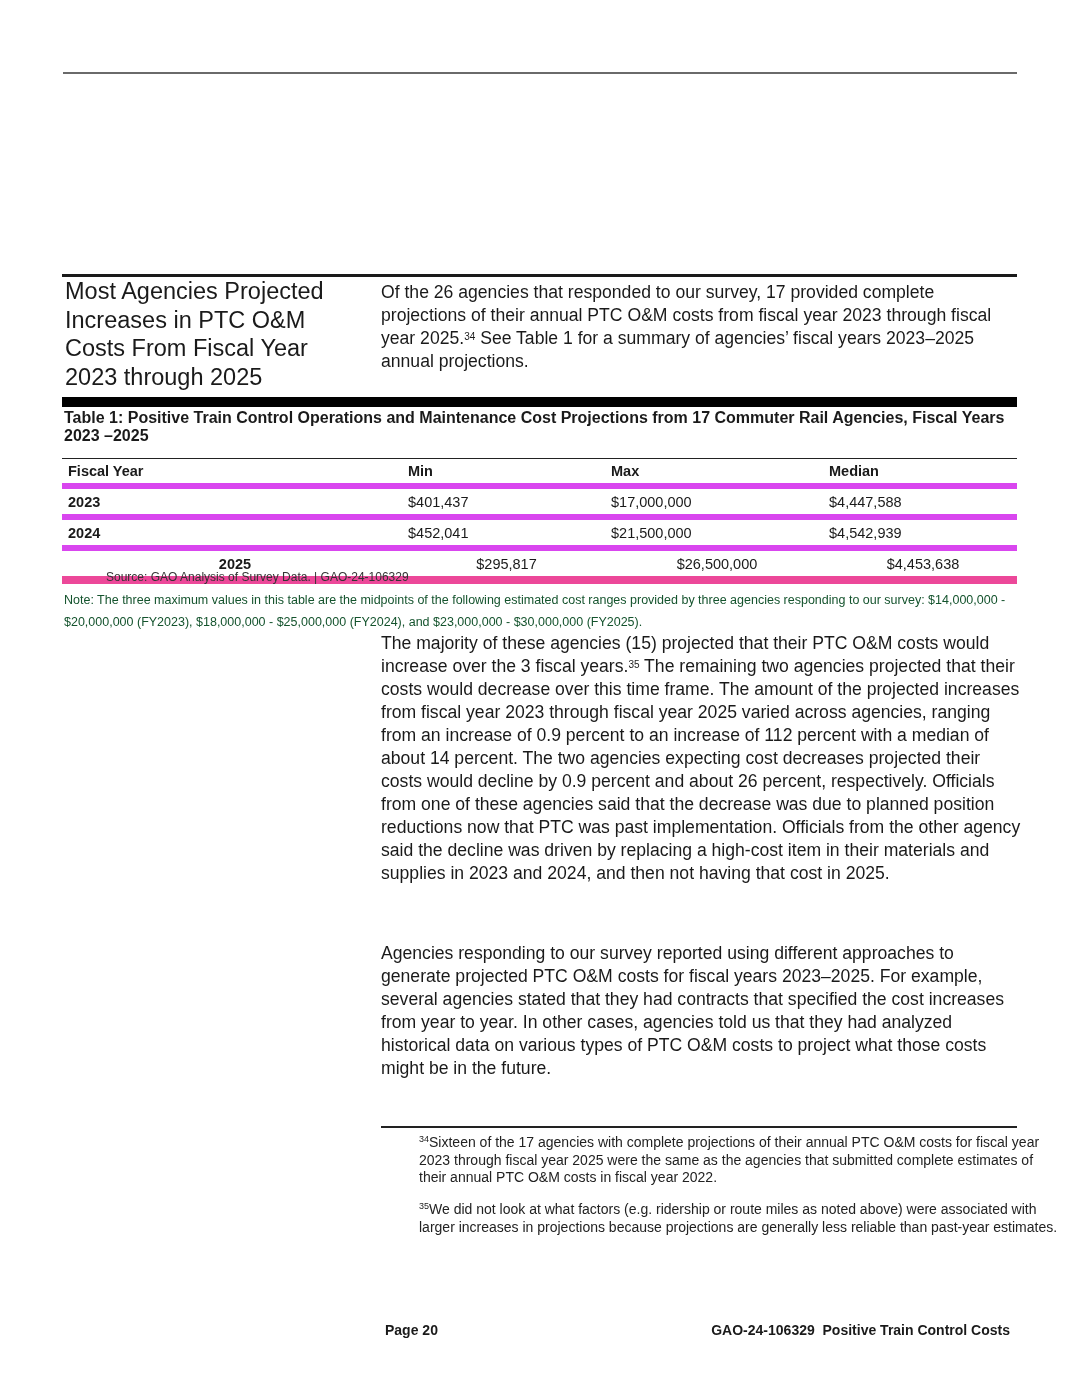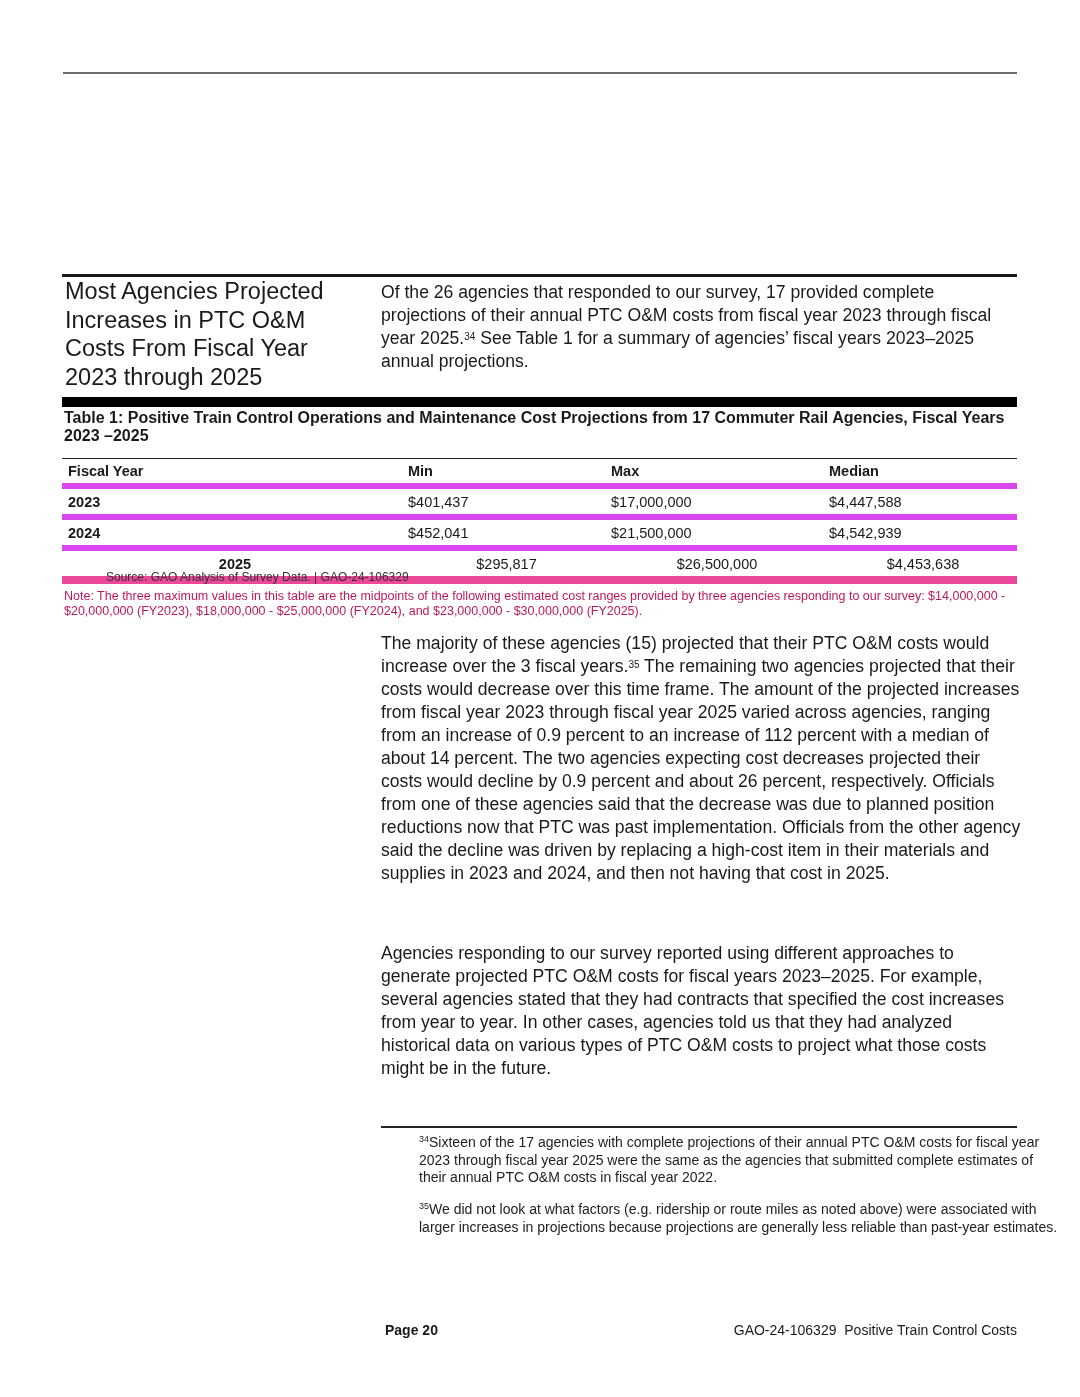--- a/index.html
+++ b/index.html
@@ -14,31 +14,31 @@
   .table-title { left:64px; top:409px; width:950px; font-size:16px; line-height:18px; font-weight:bold; }
   .table-wrap { left:62px; top:458px; width:955px; }
   table { border-collapse:collapse; width:100%; font-size:14.5px; }
   th, td { text-align:left; padding:0 0 0 6px; height:25px; }
   thead th { border-top:1.5px solid #222; border-bottom:6px solid #d946ef; font-weight:bold; height:24px; }
   tbody td { border-bottom:6px solid #d946ef; }
   tbody tr:last-child td { border-bottom:8px solid #ec4899;text-align:center; }
   td.year { font-weight:bold; }
   .col1 { width:334px; } .col2 { width:197px; } .col3 { width:212px; }
   .source { left:64px; top:570px; font-size:12px; color:#333;margin-left:42px; }
-  .note { left:64px; top:589px; width:950px; font-size:12.5px; line-height:15px; color:#be185d; }
+  .note { left:64px; top:589px; width:950px; font-size:12.5px; line-height:22px; color:#14532d; }
   .body-text { left:381px; width:645px; font-size:17.6px; line-height:23px; }
   .p1 { top:632px; }
   .p2 { top:942px; }
   .fn-rule { left:381px; top:1126px; width:636px; height:1.5px; background:#222; }
   .footnote { left:381px; width:640px; font-size:14px; line-height:17.5px; color:#222;margin-left:38px; }
   .fn34 { top:1134px; }
   .fn35 { top:1201px; }
   .fn-num { font-size:9px; vertical-align:5px; line-height:0; }
   .footer-page { left:385px; top:1322px; font-size:14px; font-weight:bold; }
-  .footer-report { right:63px; top:1322px; font-size:14px; font-weight:normal; }
+  .footer-report { right:70px; top:1322px; font-size:14px; font-weight:bold; }
 </style>
 </head>
 <body>
 
 <div class="abs top-rule"></div>
 
 <div class="abs section-rule"></div>
 <div class="abs side-heading">Most Agencies Projected Increases in PTC O&amp;M Costs From Fiscal Year 2023 through 2025</div>
 <div class="abs intro"><span>Of the 26 agencies that responded to our survey, 17 provided complete projections of their annual PTC O&amp;M costs from fiscal year 2023 through fiscal year 2025.</span><sup class="fn">34</sup><span> See Table 1 for a summary of agencies’ fiscal years 2023–2025 annual projections.</span></div>
 

